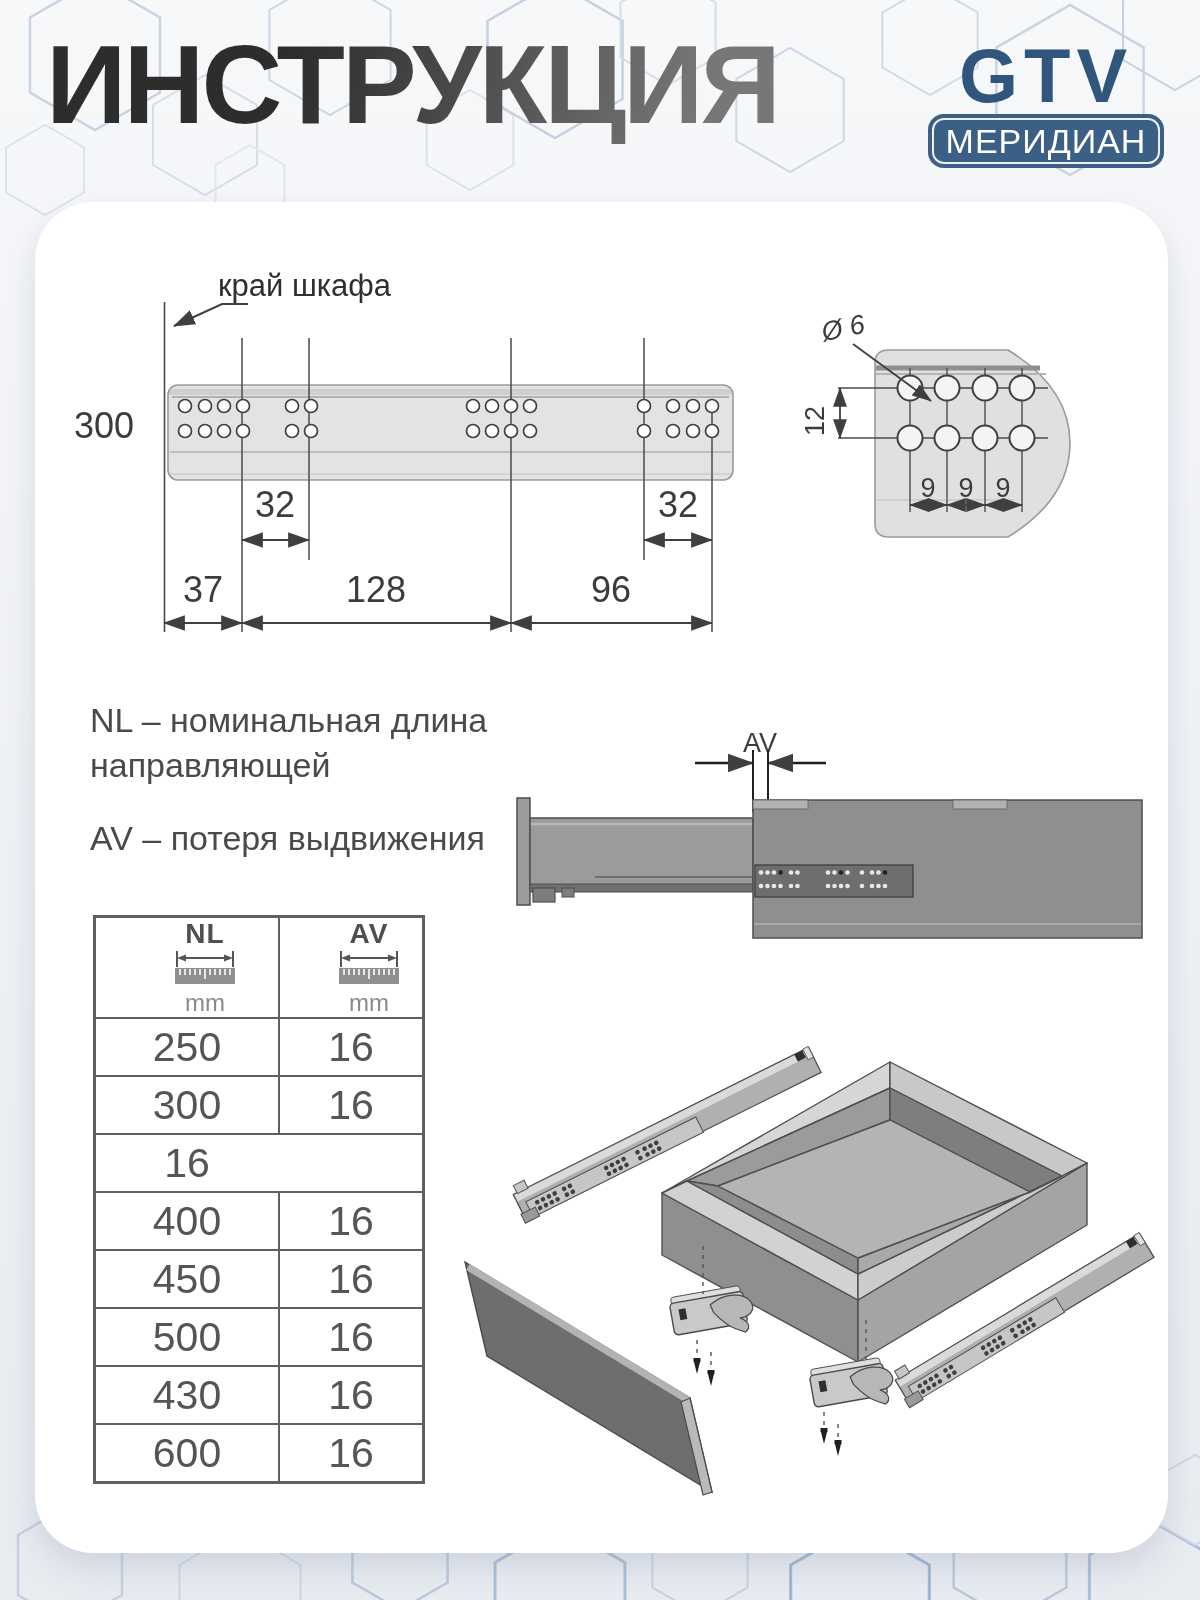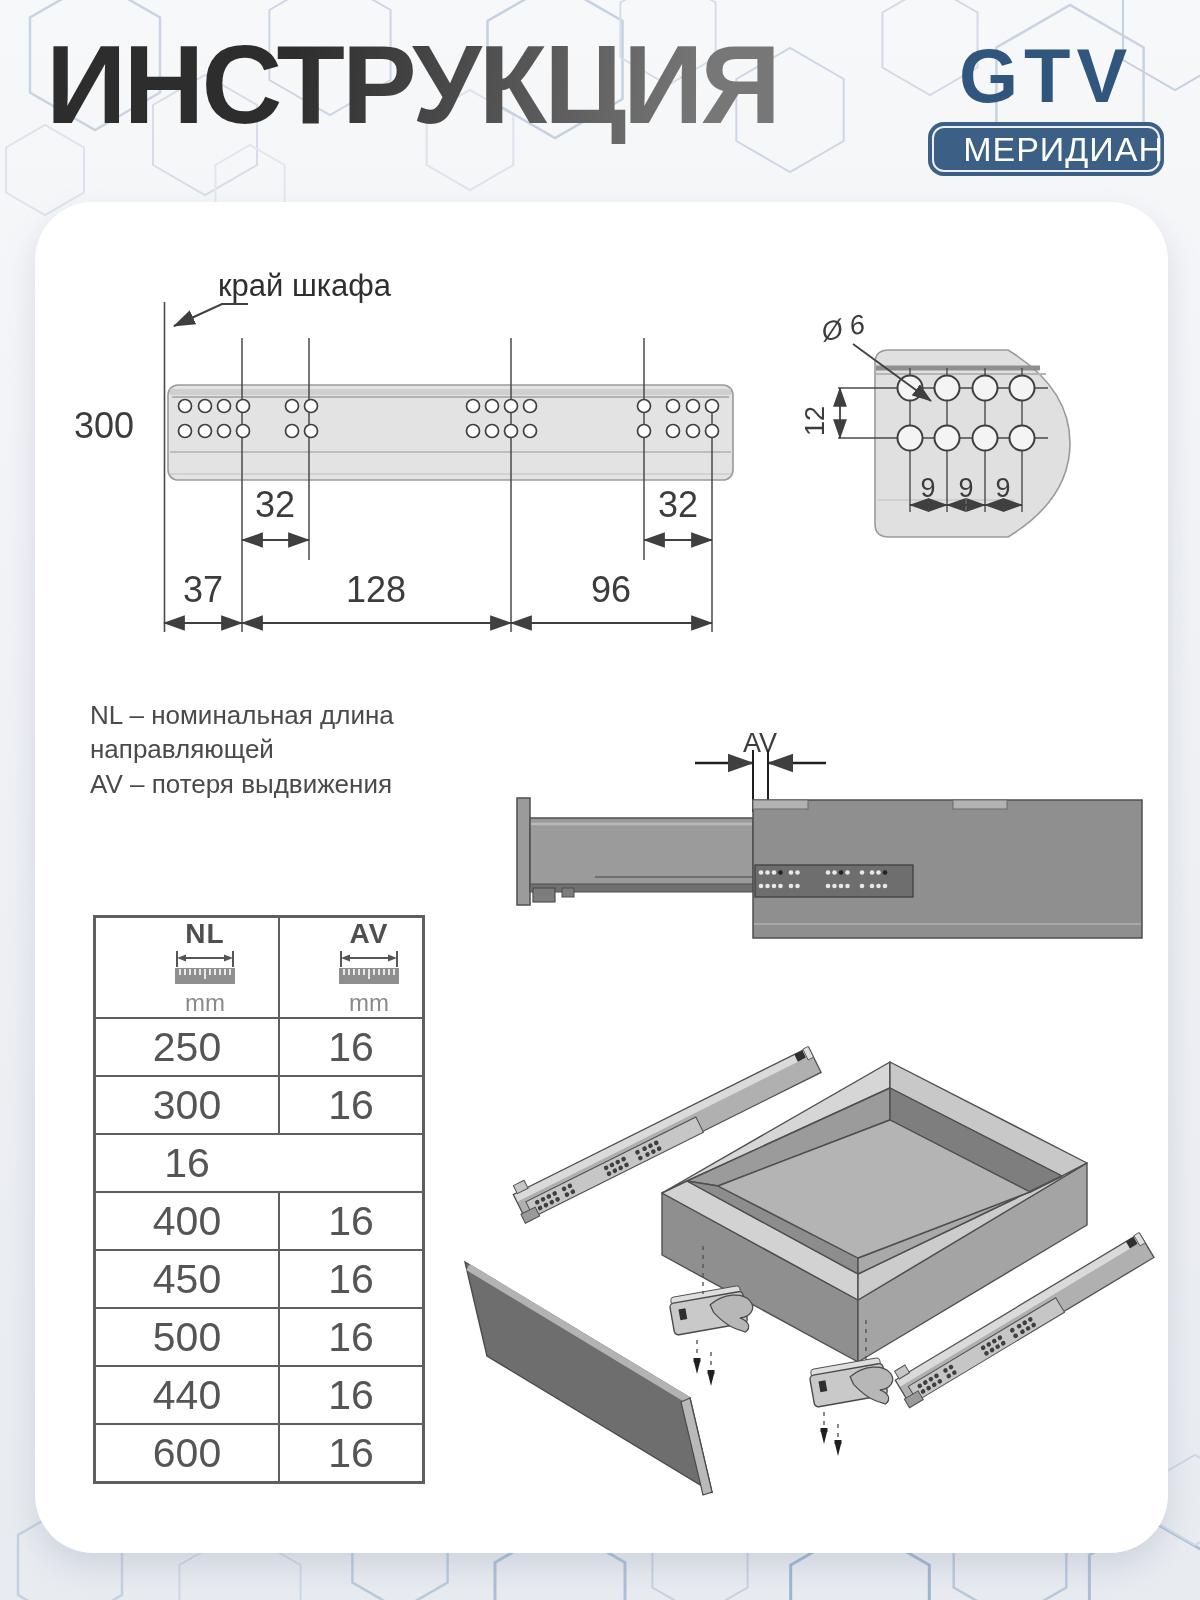--- a/index.html
+++ b/index.html
@@ -14,38 +14,38 @@
   
   .title{position:absolute;left:46px;top:26px;width:820px;
          font-size:112px;font-weight:700;letter-spacing:-3px;line-height:1.05;
          color:#3a3a3a;white-space:nowrap;}
   @supports (-webkit-background-clip:text){
     .title{background:linear-gradient(100deg,#2d2d2d 30%,#777 80%);
            -webkit-background-clip:text;background-clip:text;color:transparent;}
   }
   .logo{position:absolute;left:928px;top:22px;width:236px;text-align:center;}
   .logo-gtv{font-size:76px;font-weight:700;letter-spacing:6px;color:#31567d;line-height:1;margin-top:16px;}
-  .logo-badge{margin-top:8px;height:54px;border-radius:16px;background:#3c5f86;
+  .logo-badge{margin-top:0;height:54px;border-radius:16px;background:#3c5f86;
       box-shadow:inset 0 0 0 4px #3c5f86, inset 0 0 0 6px rgba(255,255,255,.9);
-      display:flex;align-items:center;justify-content:flex-end;}
+      display:flex;align-items:center;justify-content:center;}
   .logo-badge span{color:#fff;font-size:34px;letter-spacing:1px;}
 
   
   .card{position:absolute;left:35px;top:202px;width:1133px;height:1351px;
         background:#fff;border-radius:58px;
         box-shadow:0 14px 30px rgba(140,155,180,.28);}
 
   
   #drawings{position:absolute;left:0;top:0;width:1200px;height:1600px;}
 
   
   .legend{position:absolute;left:90px;top:698px;width:445px;
-          font-size:26px;color:#4a4a4a;line-height:1.32;}
+          font-size:34px;color:#4a4a4a;line-height:1.32;}
   .legend p{margin:0;}
-  .legend p + p{}
+  .legend p + p{margin-top:28px;}
 
   
   .spec-table{position:absolute;left:93px;top:915px;width:332px;
               border:3px solid #5f5f5f;box-sizing:border-box;color:#555;}
   .thead{display:grid;grid-template-columns:182px 1fr;}
   .th{height:99px;display:flex;flex-direction:column;align-items:center;justify-content:center;padding-left:36px;}
   .th + .th{border-left:2px solid #5f5f5f;}
   .th-label{font-size:28px;font-weight:700;color:#4f4f4f;letter-spacing:1px;}
   .th-unit{font-size:24px;color:#8a8a8a;margin-top:3px;}
   .trow{display:grid;grid-template-columns:182px 1fr;border-top:2px solid #5f5f5f;}
@@ -489,21 +489,21 @@
         </div>
         <div class="trow">
           <div class="tcell">450</div>
           <div class="tcell">16</div>
         </div>
         <div class="trow">
           <div class="tcell">500</div>
           <div class="tcell">16</div>
         </div>
         <div class="trow">
-          <div class="tcell">440</div>
+          <div class="tcell">430</div>
           <div class="tcell">16</div>
         </div>
         <div class="trow">
           <div class="tcell">600</div>
           <div class="tcell">16</div>
         </div>
       </div>
 </div>
 
 </div>

